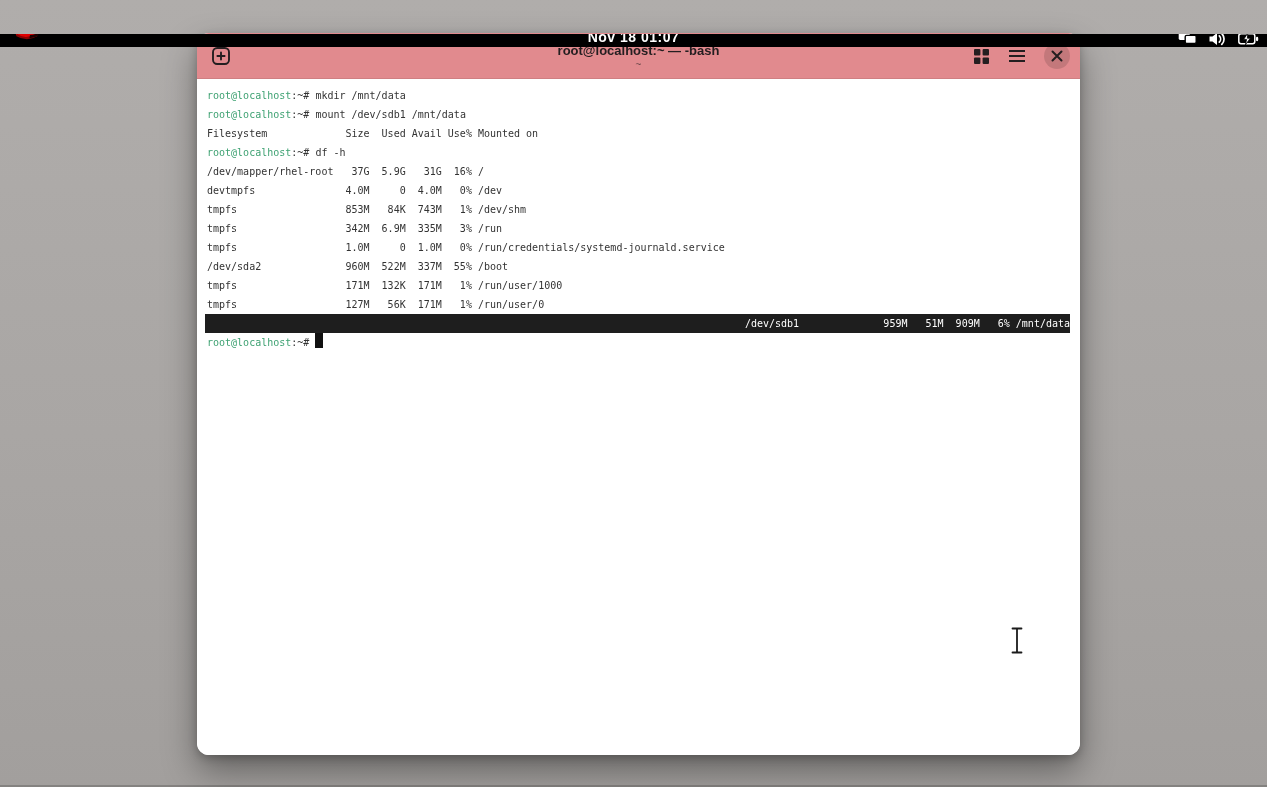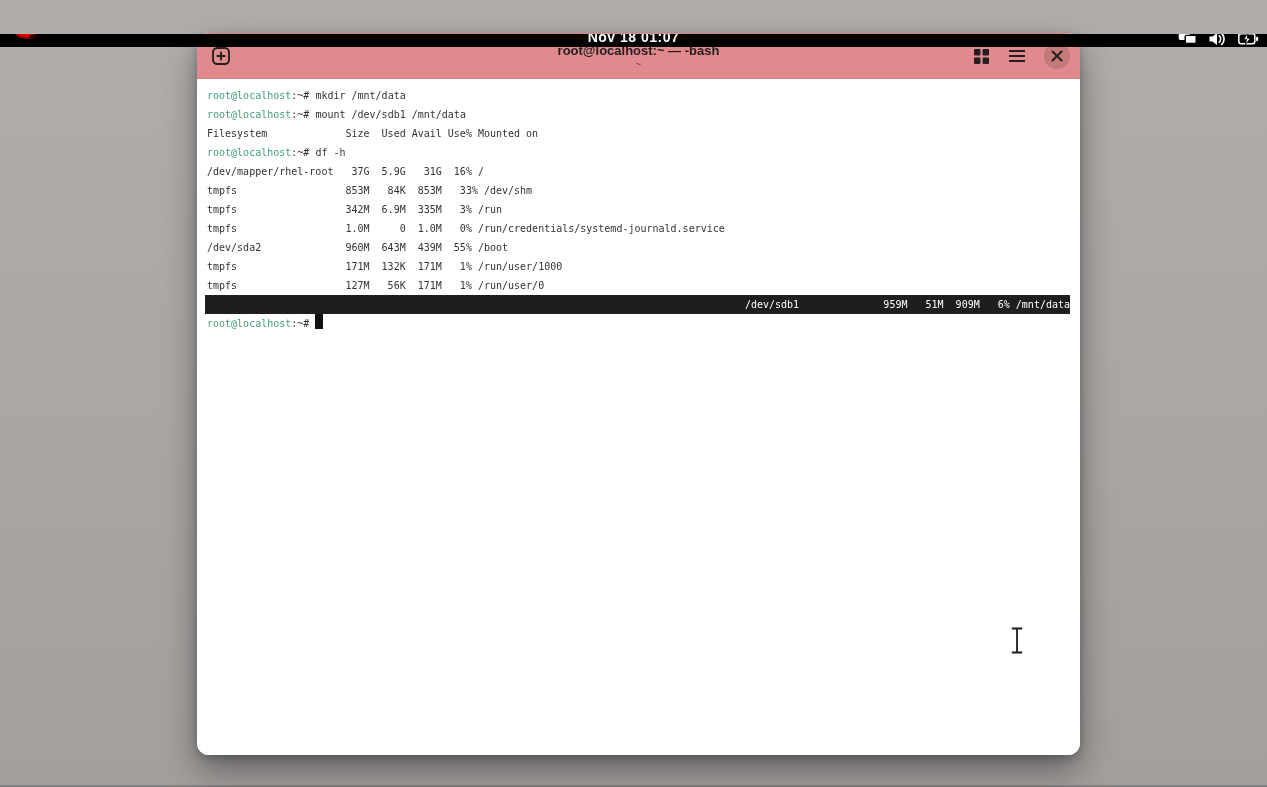--- a/index.html
+++ b/index.html
@@ -165,24 +165,25 @@
       </div>
     </div>
   </div>
 
   <div class="terminal">
       <div class="term-line prompt"><span class="p-user">root@localhost</span><span class="p-sfx">:~# </span>mkdir /mnt/data</div>
       <div class="term-line prompt"><span class="p-user">root@localhost</span><span class="p-sfx">:~# </span>mount /dev/sdb1 /mnt/data</div>
       <div class="term-line output">Filesystem             Size  Used Avail Use% Mounted on</div>
       <div class="term-line prompt"><span class="p-user">root@localhost</span><span class="p-sfx">:~# </span>df -h</div>
       <div class="term-line output">/dev/mapper/rhel-root   37G  5.9G   31G  16% /</div>
-      <div class="term-line output">tmpfs                  853M   84K  853M   33% /dev/shm</div>
+      <div class="term-line output">devtmpfs               4.0M     0  4.0M   0% /dev</div>
+      <div class="term-line output">tmpfs                  853M   84K  743M   1% /dev/shm</div>
       <div class="term-line output">tmpfs                  342M  6.9M  335M   3% /run</div>
       <div class="term-line output">tmpfs                  1.0M     0  1.0M   0% /run/credentials/systemd-journald.service</div>
-      <div class="term-line output">/dev/sda2              960M  643M  439M  55% /boot</div>
+      <div class="term-line output">/dev/sda2              960M  522M  337M  55% /boot</div>
       <div class="term-line output">tmpfs                  171M  132K  171M   1% /run/user/1000</div>
       <div class="term-line output">tmpfs                  127M   56K  171M   1% /run/user/0</div>
       <div class="term-line selected">/dev/sdb1              959M   51M  909M   6% /mnt/data</div>
       <div class="term-line prompt-cursor"><span class="p-user">root@localhost</span><span class="p-sfx">:~# </span><span class="block-cursor"></span></div>
     </div>
 </div>
 
 <div class="mouse-cursor">
   <svg width="16" height="29" viewBox="0 0 16 29">
     <g stroke="#ffffff" stroke-width="4.6" fill="none" stroke-linecap="round">

